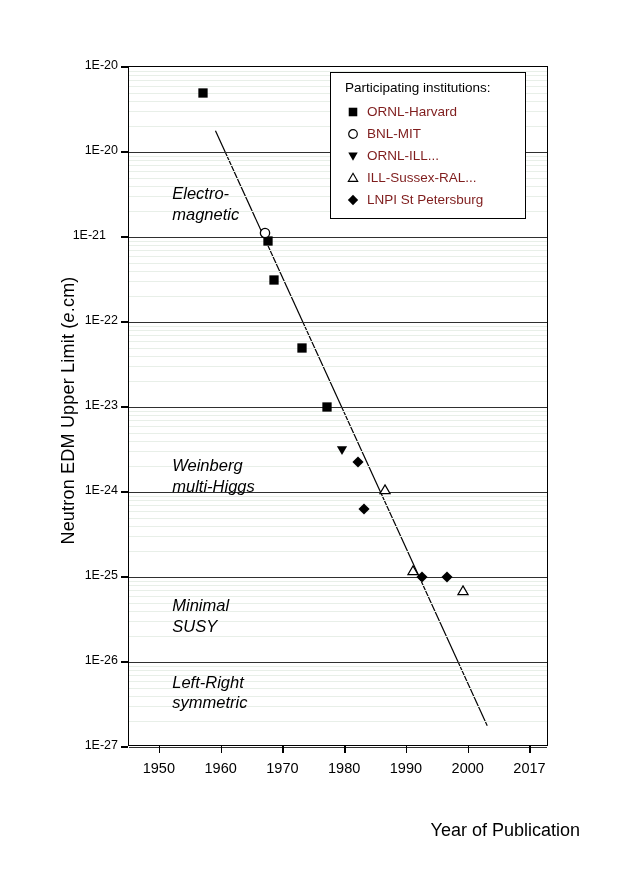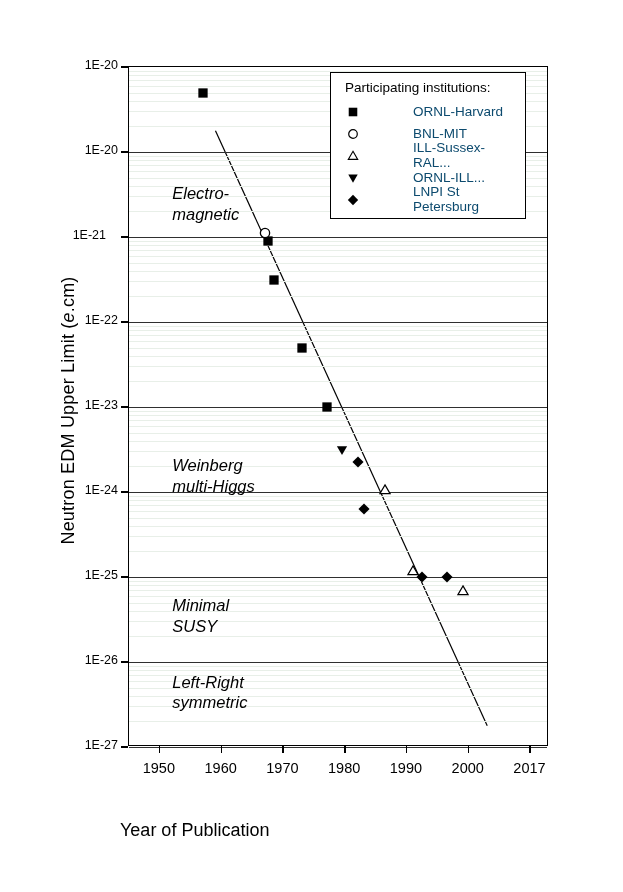--- a/index.html
+++ b/index.html
@@ -32,21 +32,21 @@
     font-size: 18px;
     color: #000;
     letter-spacing: 0.2px;
   }
   .ylabel i { font-style: italic; }
   .xlabel {
     position: absolute;
     left: 120px;
     top: 820px;
     width: 460px;
-    text-align: left;
+    text-align: right;
     font-size: 18px;
     color: #000;
   }
   .plot-area {
     position: absolute;
     left: 128px;
     top: 66px;
     width: 420px;
     height: 680px;
     border: 1.5px solid #000;
@@ -122,22 +122,21 @@
     align-items: center;
     height: 22px;
   }
   .legend-sym {
     width: 28px;
     text-align: center;
     flex: 0 0 28px;
   }
   .legend-text {
     font-size: 13.5px;
-    color: #0c4a6e;
-    margin-left: 46px;
+    color: #7f1d1d;
   }
   .marker {
     position: absolute;
     transform: translate(-50%, -50%);
   }
   .trendline {
     position: absolute;
     left: 0; top: 0;
     width: 420px;
     height: 680px;
@@ -322,29 +321,29 @@
           <span class="legend-text">ORNL-Harvard</span>
         </div>
         <div class="legend-row">
           <span class="legend-sym"><svg width="12" height="12" viewBox="0 0 14 14" style="display: inline-block; vertical-align: middle;">
               <circle cx="7" cy="7" r="5" fill="#fff" stroke="#000" stroke-width="1.4"></circle>
             </svg></span>
           <span class="legend-text">BNL-MIT</span>
         </div>
         <div class="legend-row">
           <span class="legend-sym"><svg width="12" height="12" viewBox="0 0 14 14" style="display: inline-block; vertical-align: middle;">
+              <polygon points="1.5,3 12.5,3 7,12.5" fill="#000"></polygon>
+            </svg></span>
+          <span class="legend-text">ORNL-ILL...</span>
+        </div>
+        <div class="legend-row">
+          <span class="legend-sym"><svg width="12" height="12" viewBox="0 0 14 14" style="display: inline-block; vertical-align: middle;">
               <polygon points="7,1.5 12.5,11 1.5,11" fill="#fff" stroke="#000" stroke-width="1.3"></polygon>
             </svg></span>
           <span class="legend-text">ILL-Sussex-RAL...</span>
-        </div>
-        <div class="legend-row">
-          <span class="legend-sym"><svg width="12" height="12" viewBox="0 0 14 14" style="display: inline-block; vertical-align: middle;">
-              <polygon points="1.5,3 12.5,3 7,12.5" fill="#000"></polygon>
-            </svg></span>
-          <span class="legend-text">ORNL-ILL...</span>
         </div>
         <div class="legend-row">
           <span class="legend-sym"><svg width="12" height="12" viewBox="0 0 14 14" style="display: inline-block; vertical-align: middle;">
               <polygon points="7,1 13,7 7,13 1,7" fill="#000"></polygon>
             </svg></span>
           <span class="legend-text">LNPI St Petersburg</span>
         </div>
       </div>
   </div>
 

